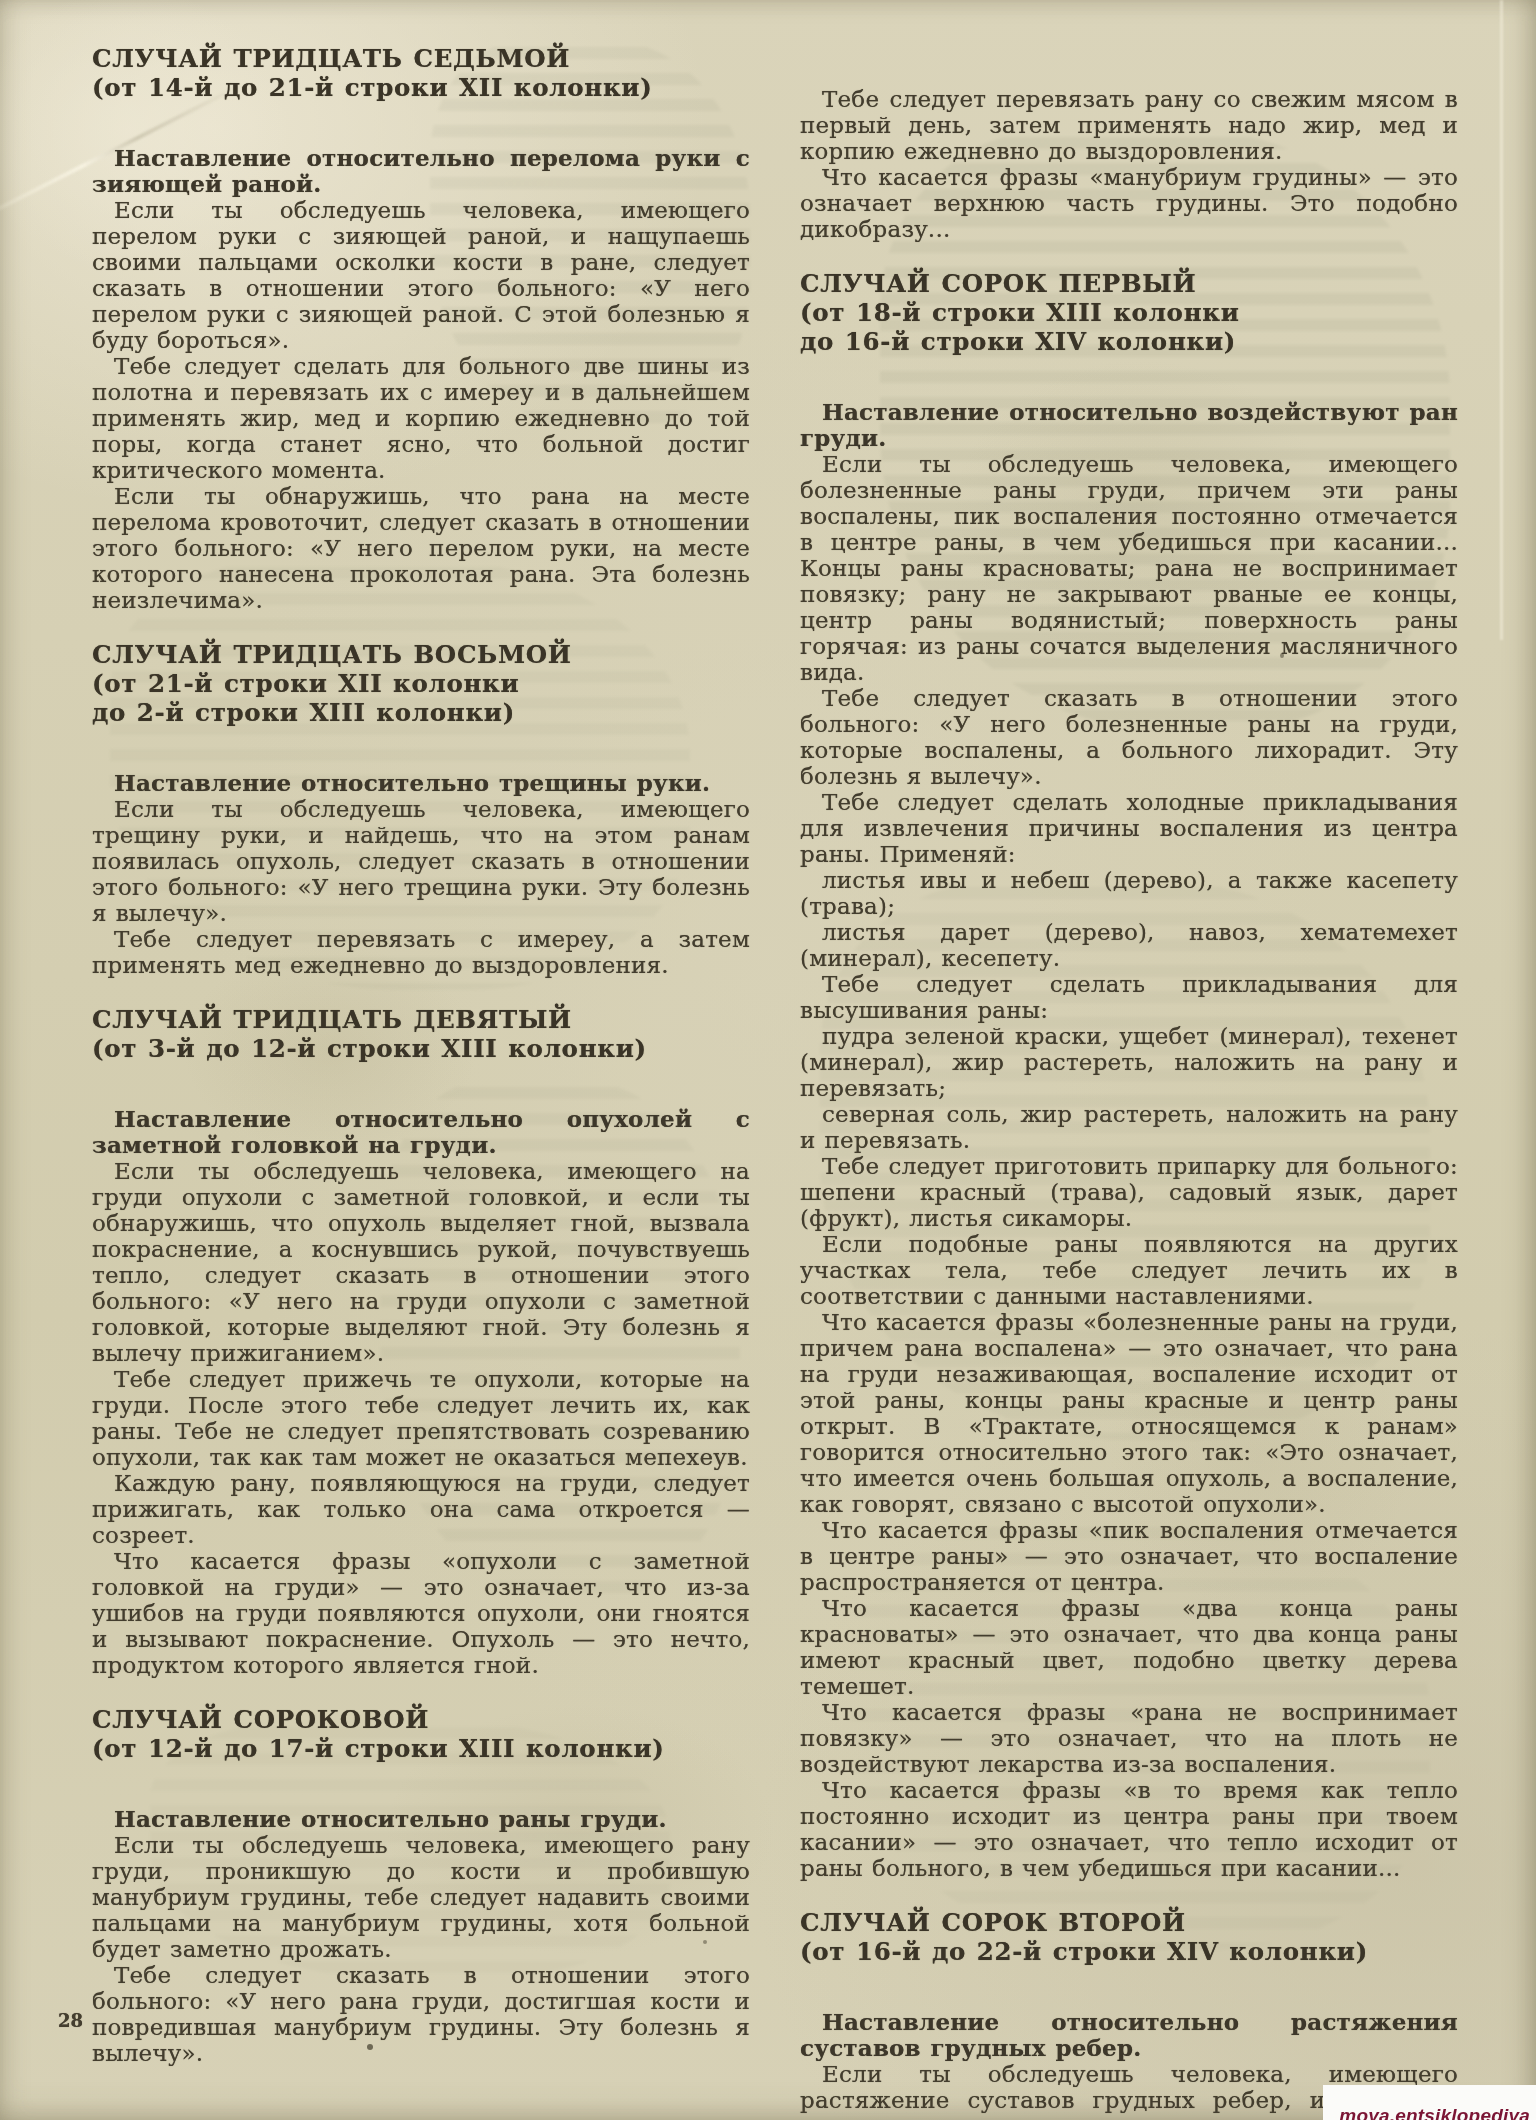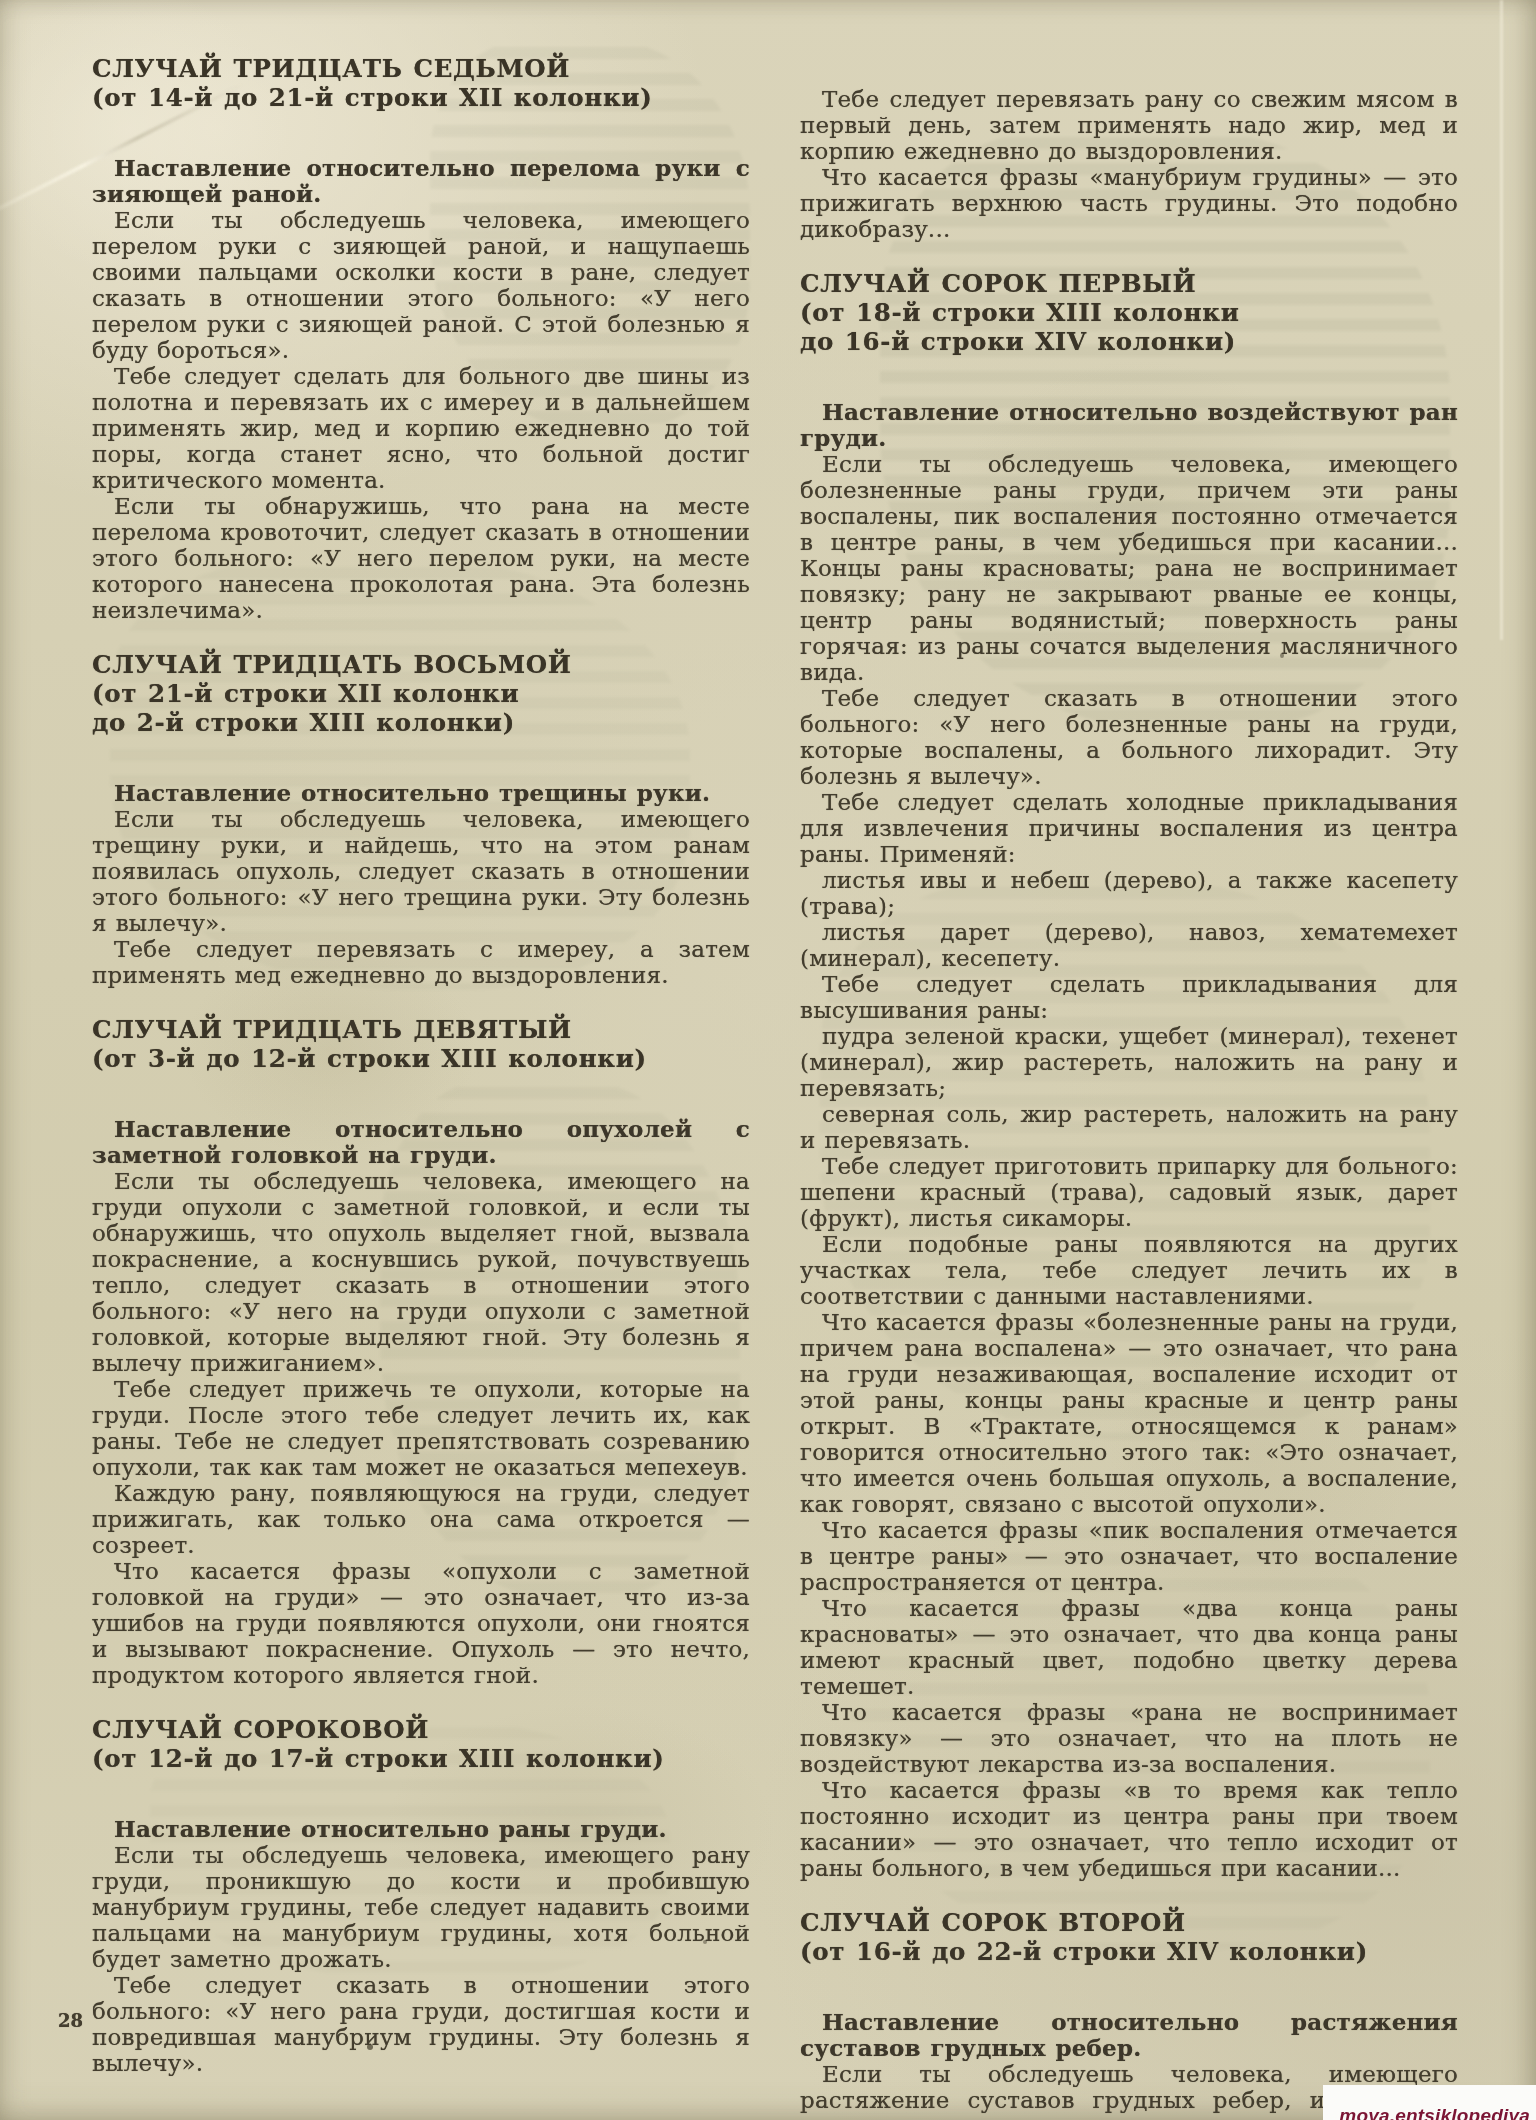--- a/index.html
+++ b/index.html
@@ -41,21 +41,21 @@
     background:linear-gradient(90deg,rgba(0,0,0,0),rgba(250,246,230,.8) 40%,rgba(130,122,94,.25) 60%,rgba(0,0,0,0));filter:blur(1px);}
   .crease2{position:absolute;left:1500px;top:0;width:3px;height:640px;background:rgba(246,241,222,.55);filter:blur(1px);}
   .speck{position:absolute;border-radius:50%;background:#4b4534;}
   .speck.p1{left:367px;top:2044px;width:6px;height:6px;opacity:.75;}
   .speck.p2{left:1280px;top:653px;width:4px;height:5px;opacity:.55;}
   .speck.p3{left:703px;top:1940px;width:4px;height:4px;opacity:.5;}
   
   .col{position:absolute;width:658px;color:#433d2e;font-size:23px;line-height:26px;
     text-align:justify;letter-spacing:.2px;word-spacing:1.5px;
     text-shadow:0 0 .7px rgba(62,56,42,.75);}
-  .col-left{left:92px;top:54px;}
+  .col-left{left:92px;top:44px;}
   .col-right{left:800px;top:86px;}
   .para{margin:0;text-indent:22px;}
   .para.bold{font-weight:bold;color:#3d372a;}
   .case-heading{font-weight:bold;color:#3a3427;font-size:24.5px;line-height:29px;
     letter-spacing:.7px;margin:27px 0 43px 0;text-align:left;text-indent:0;}
   .case-section:first-child .case-heading{margin-top:0;}
   
   .page-number{position:absolute;left:58px;top:2010px;font-weight:bold;font-size:18px;
     color:#443e2f;text-shadow:0 0 .7px rgba(62,56,42,.8);}
   
@@ -124,21 +124,21 @@
           <div class="heading-line">(от 12-й до 17-й строки XIII колонки)</div>
         </div>
         <p class="para bold">Наставление относительно раны груди.</p>
         <p class="para">Если ты обследуешь человека, имеющего рану груди, проникшую до кости и пробившую манубриум грудины, тебе следует надавить своими пальцами на манубриум грудины, хотя больной будет заметно дрожать.</p>
         <p class="para">Тебе следует сказать в отношении этого больного: «У него рана груди, достигшая кости и повредившая манубриум грудины. Эту болезнь я вылечу».</p>
       </section>
     </div>
   <div class="col col-right" id="col-right">
       <section class="case-section">
         <p class="para">Тебе следует перевязать рану со свежим мясом в первый день, затем применять надо жир, мед и корпию ежедневно до выздоровления.</p>
-        <p class="para">Что касается фразы «манубриум грудины» — это прижигать верхнюю часть грудины. Это подобно дикобразу...</p>
+        <p class="para">Что касается фразы «манубриум грудины» — это означает верхнюю часть грудины. Это подобно дикобразу...</p>
       </section>
       <section class="case-section">
         <div class="case-heading">
           <div class="heading-line">СЛУЧАЙ СОРОК ПЕРВЫЙ</div>
           <div class="heading-line">(от 18-й строки XIII колонки</div>
           <div class="heading-line">до 16-й строки XIV колонки)</div>
         </div>
         <p class="para bold">Наставление относительно воздействуют ран груди.</p>
         <p class="para">Если ты обследуешь человека, имеющего болезненные раны груди, причем эти раны воспалены, пик воспаления постоянно отмечается в центре раны, в чем убедишься при касании... Концы раны красноваты; рана не воспринимает повязку; рану не закрывают рваные ее концы, центр раны водянистый; поверхность раны горячая: из раны сочатся выделения масляничного вида.</p>
         <p class="para">Тебе следует сказать в отношении этого больного: «У него болезненные раны на груди, которые воспалены, а больного лихорадит. Эту болезнь я вылечу».</p>

